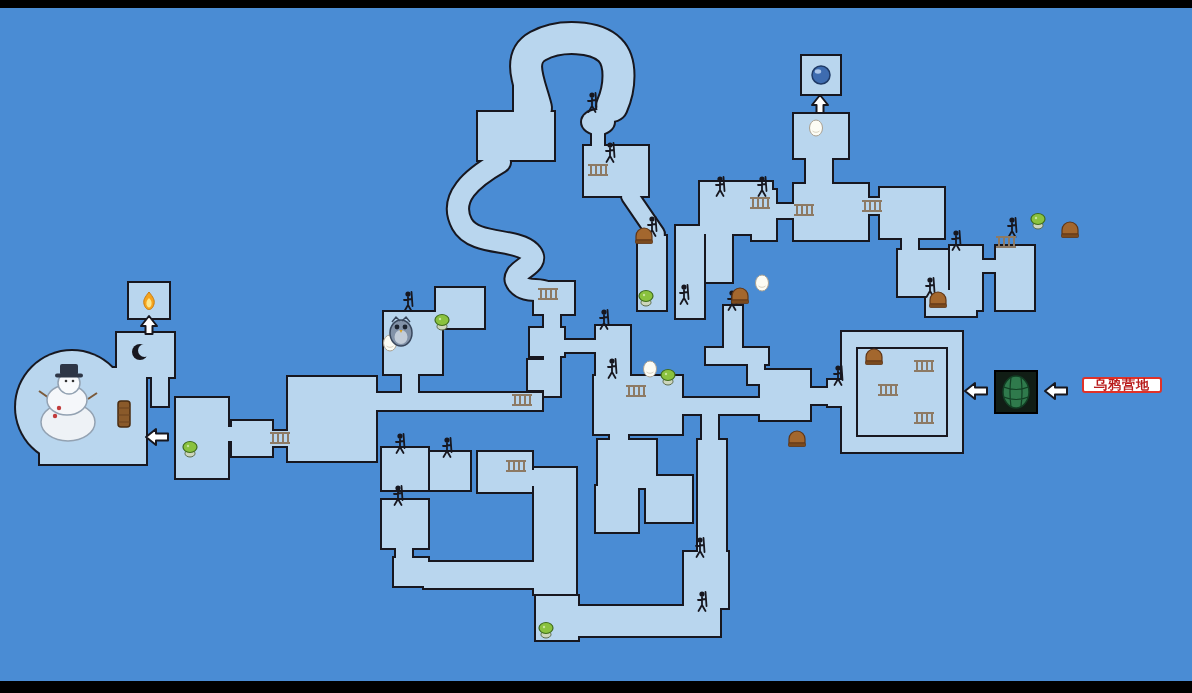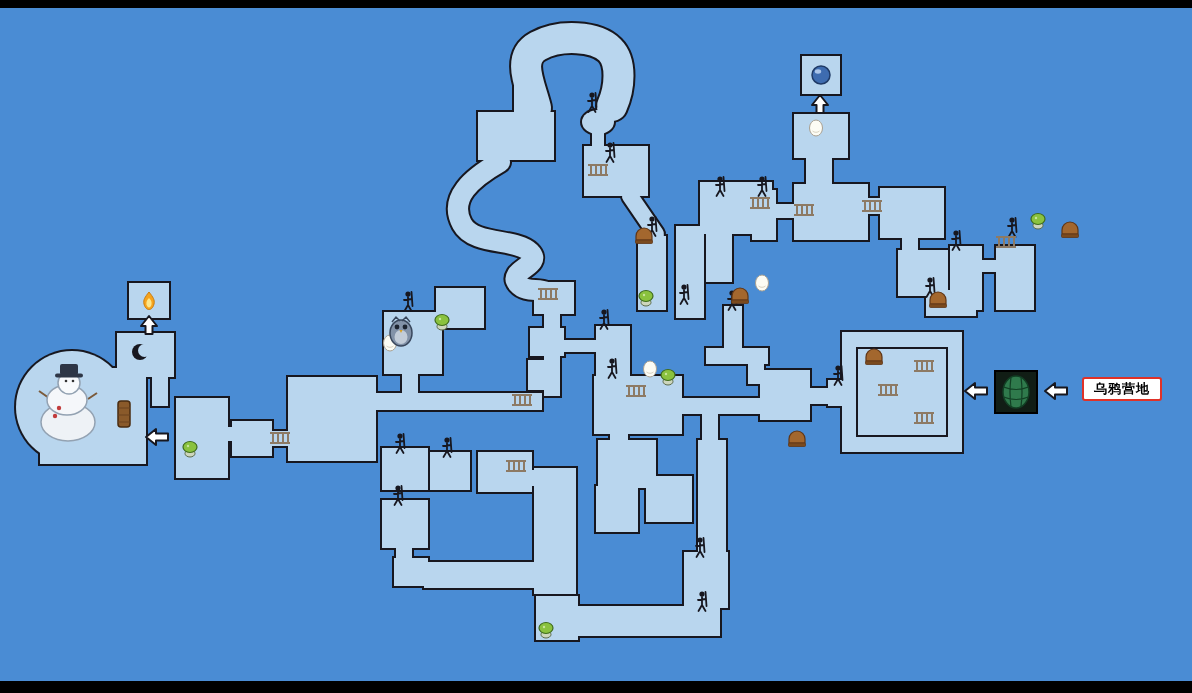--- a/index.html
+++ b/index.html
@@ -404,14 +404,14 @@
         <g transform="translate(976,391)">
           <path d="M-11,0L-1,-8L-1,-3.5L11,-3.5L11,3.5L-1,3.5L-1,8Z" fill="#ffffff" stroke="#17171f" stroke-width="2" stroke-linejoin="round"></path>
         </g>
         <g transform="translate(1056,391)">
           <path d="M-11,0L-1,-8L-1,-3.5L11,-3.5L11,3.5L-1,3.5L-1,8Z" fill="#ffffff" stroke="#17171f" stroke-width="2" stroke-linejoin="round"></path>
         </g>
       </g>
       <rect x="0" y="0" width="1192" height="8" fill="#000000"></rect>
       <rect x="0" y="681" width="1192" height="12" fill="#000000"></rect>
     </svg>
-  <div class="map-label" id="crow-label" style="left: 1082px; top: 377px; width: 80px; height: 24px; background: rgb(255, 255, 255); color: #000000; border: 2px solid rgb(224, 50, 40);">乌鸦营地</div>
+  <div class="map-label" id="crow-label" style="left: 1082px; top: 377px; width: 80px; height: 16px; background: rgb(255, 255, 255); color: #b91c1c; border: 2px solid rgb(224, 50, 40);">乌鸦营地</div>
 </div>
 
 </body></html>

